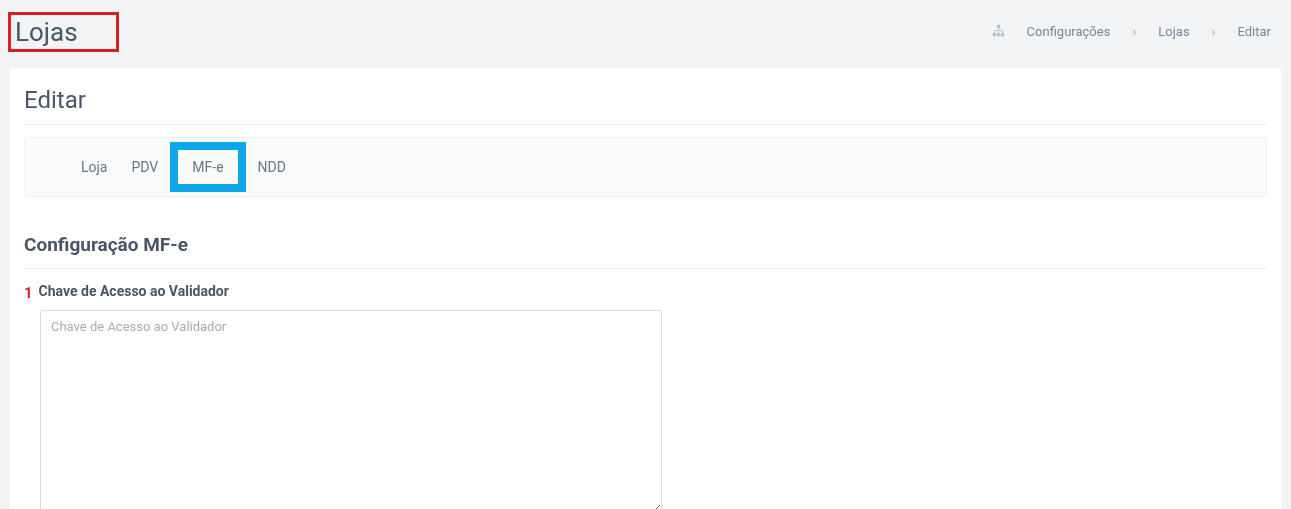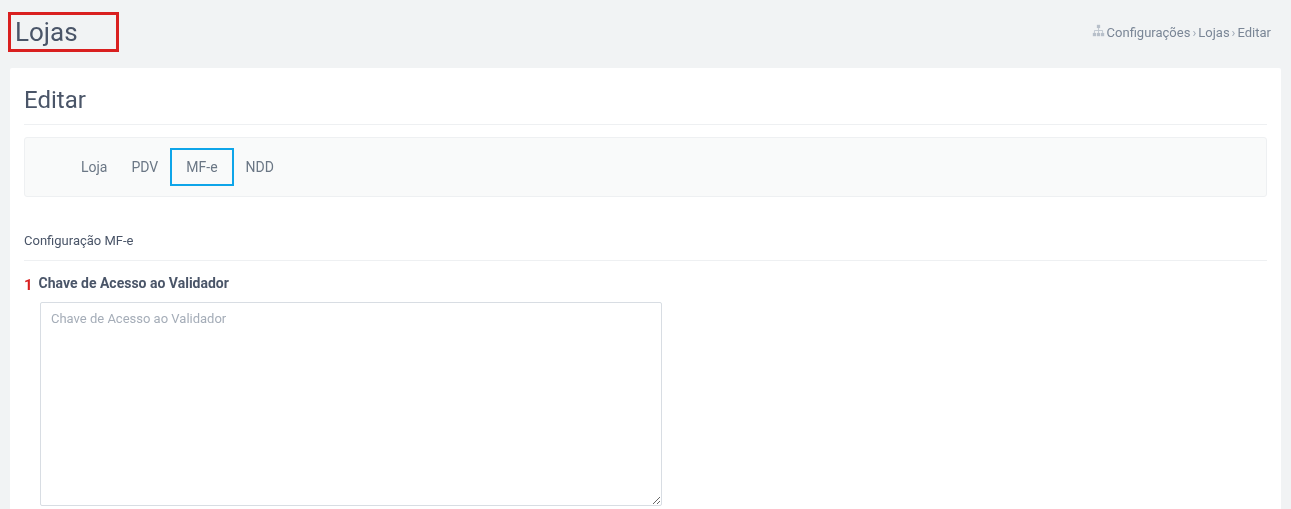--- a/index.html
+++ b/index.html
@@ -26,22 +26,21 @@
       border: 3px solid #d91f1f;
       padding: 2px 38px 2px 4px;
     }
     .page-title {
       font-size: 26px;
       font-weight: 400;
       color: #4a5568;
     }
     .breadcrumb {
       display: flex;
-      align-items: center;
-      gap: 2px;
+      gap: 22px;
       font-size: 13px;
       color: #7a8696;
     }
     .breadcrumb-icon {
       color: #b8c0ca;
       font-size: 13px;
     }
     .breadcrumb-sep {
       color: #a0aab7;
     }
@@ -76,26 +75,26 @@
       padding: 14px 12px;
       font-size: 14px;
       color: #6b7785;
       cursor: pointer;
       white-space: nowrap;
     }
     .tab.disabled {
       color: #c0c6ce;
     }
     .tab-highlight {
-      border: 2px solid #0ea5e9;
+      border: 8px solid #0ea5e9;
       padding: 9px 14px;
     }
     .section-title {
-      font-size: 13px;
-      font-weight: 400;
+      font-size: 19px;
+      font-weight: 700;
       color: #4a5568;
       margin-top: 36px;
       padding-bottom: 12px;
       border-bottom: 1px solid #eef0f2;
     }
     .field-row {
       display: flex;
       align-items: flex-start;
       margin-top: 14px;
     }

